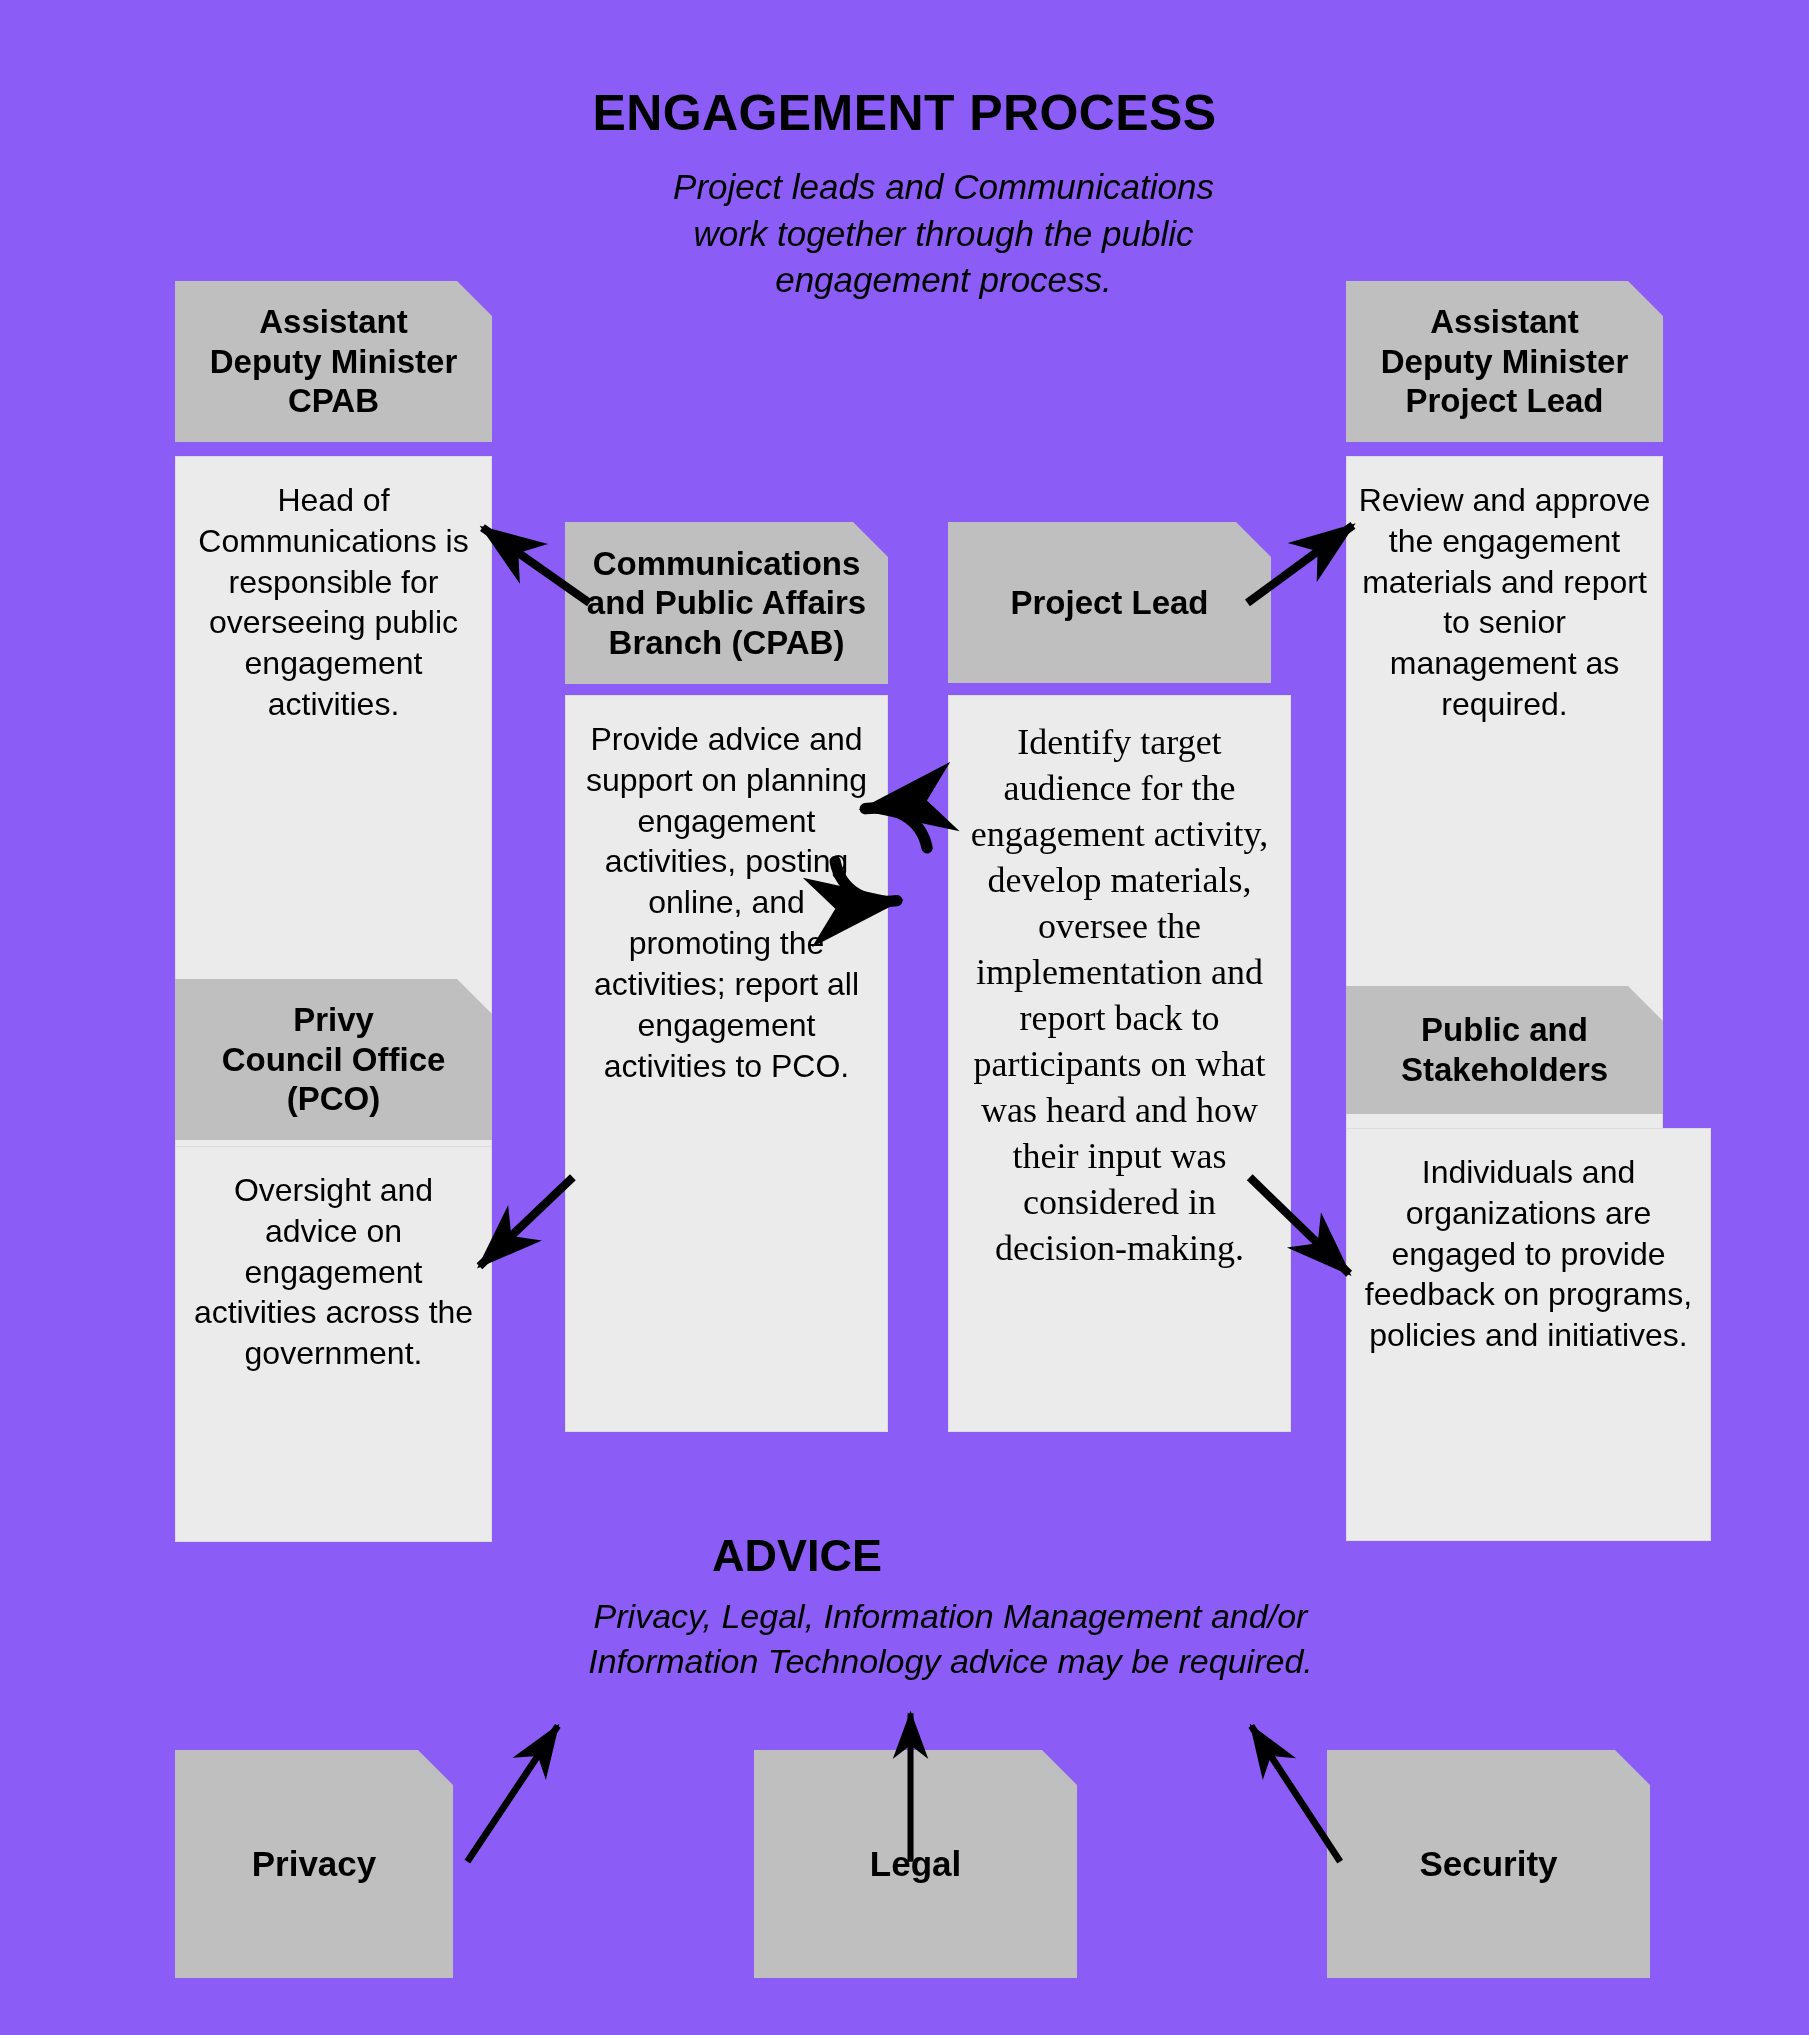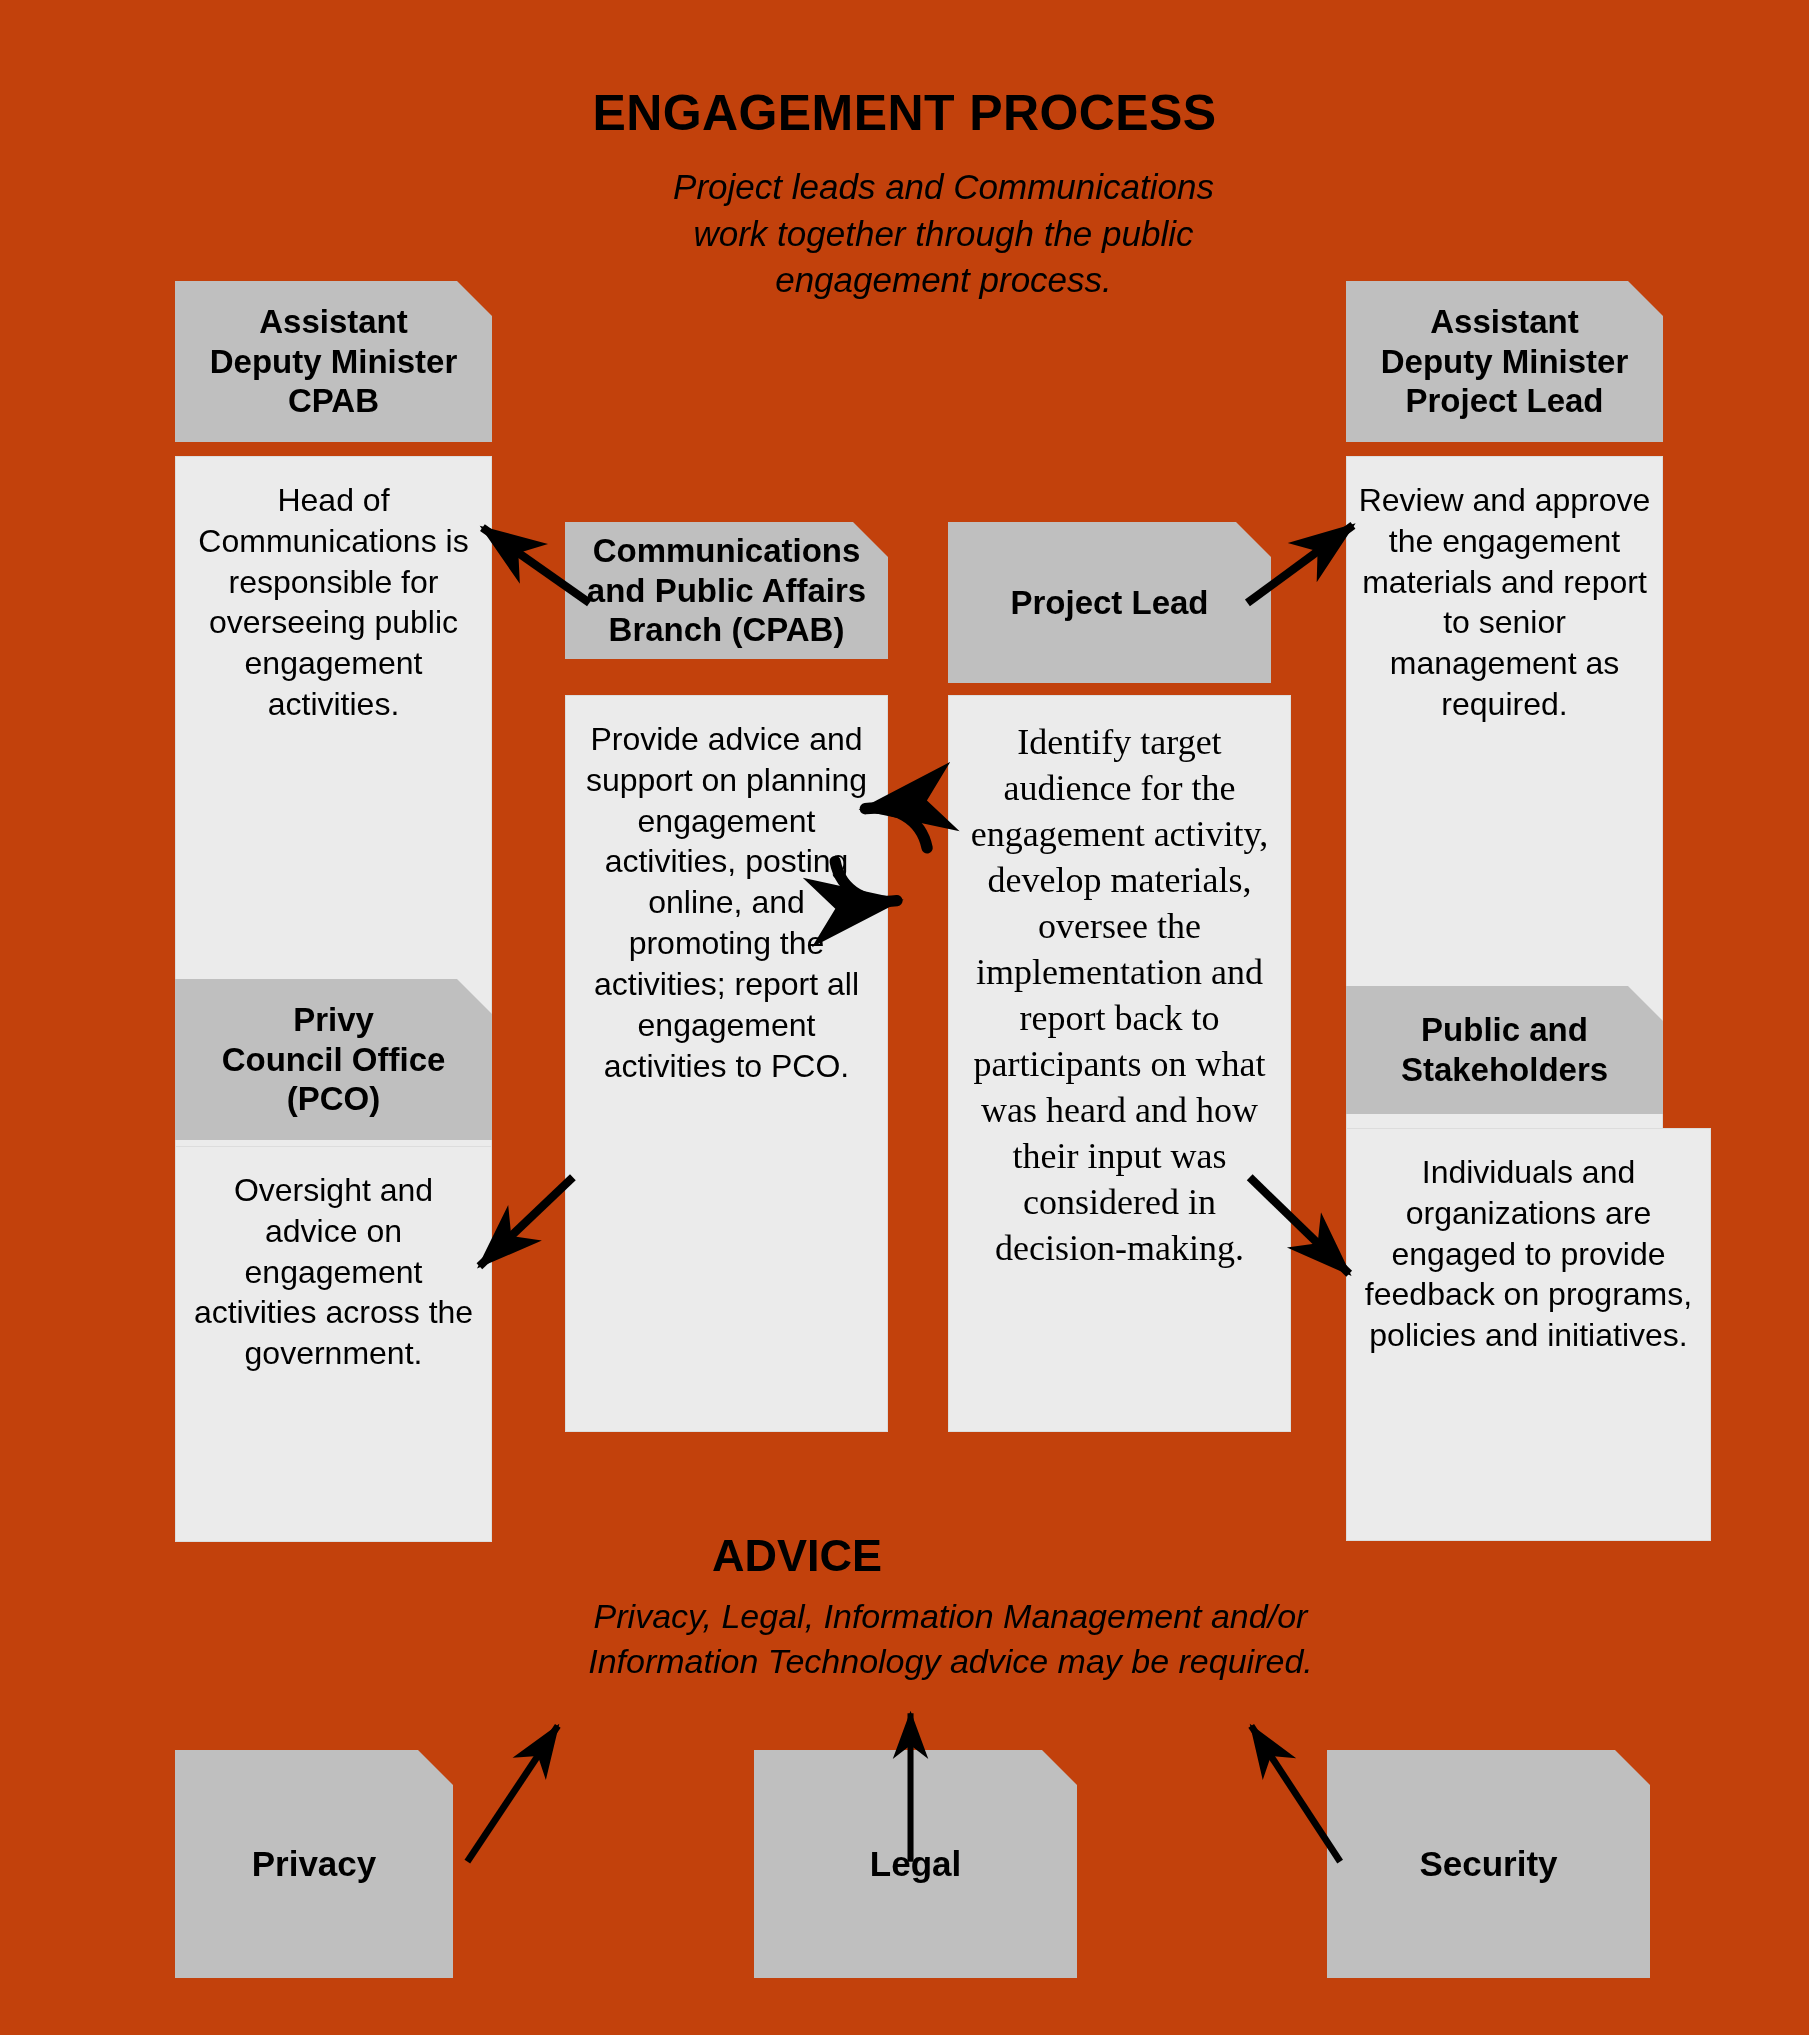--- a/index.html
+++ b/index.html
@@ -1,21 +1,21 @@
 <!DOCTYPE html>
 <html style="font-size:12px"><head>
 <meta charset="utf-8">
 <style>
   html,body{margin:0;padding:0;background:#ffffff;}
   body{
     width:1809px;height:2035px;
     font-family:"Liberation Sans","DejaVu Sans",sans-serif;
     -webkit-font-smoothing:antialiased;
   }
-  #stage{position:relative;width:1809px;height:2035px;overflow:hidden;background:#c2410c;}
+  #stage{position:relative;width:1809px;height:2035px;overflow:hidden;background:#8b5cf6;}
 
   
   .main-title{
     position:absolute;left:0;width:1809px;text-align:center;
     font-size:50px;font-weight:bold;color:#000;letter-spacing:0.4px;
   }
   .main-sub{
     position:absolute;left:0;width:1809px;text-align:center;
     font-size:35px;font-style:italic;color:#000;line-height:1.33;
   }
@@ -70,21 +70,21 @@
 
   <div class="main-sub" style="top:164px;padding-left:39px;">
     <div>Project leads and Communications</div>
     <div>work together through the public</div>
     <div>engagement process.</div>
   </div>
 
   <div class="hdr" style="left:175px;top:281px;width:317px;height:161px;font-size:33px;">Assistant<br>Deputy Minister<br>CPAB</div>
   <div class="body-card" style="left:175px;top:456px;width:317px;height:1085px;font-size:32px;">Head of Communications is responsible for overseeing public engagement activities.</div>
 
-  <div class="hdr" style="left:565px;top:522px;width:323px;height:137px;font-size:33px;">Communications and Public Affairs Branch (CPAB)</div>
+  <div class="hdr" style="left:565px;top:522px;width:323px;height:162px;font-size:33px;">Communications and Public Affairs Branch (CPAB)</div>
   <div class="body-card" style="left:565px;top:695px;width:323px;height:737px;font-size:32px;">Provide advice and support on planning engagement activities, posting online, and promoting the activities; report all engagement activities to PCO.</div>
 
   <div class="hdr" style="left:948px;top:522px;width:323px;height:161px;font-size:33px;">Project Lead</div>
   <div class="body-card" style="left:948px;top:695px;width:343px;height:737px;font-size:36px;font-family:Liberation Serif, serif;">Identify target audience for the engagement activity, develop materials, oversee the implementation and report back to participants on what was heard and how their input was considered in decision-making.</div>
 
   <div class="hdr" style="left:1346px;top:281px;width:317px;height:161px;font-size:33px;">Assistant<br>Deputy Minister<br>Project Lead</div>
   <div class="body-card" style="left:1346px;top:456px;width:317px;height:1085px;font-size:32px;">Review and approve the engagement materials and report to senior management as required.</div>
 
   <div class="hdr" style="left:175px;top:971px;width:317px;height:161px;font-size:33px;margin-top:8px;">Privy<br>Council Office<br>(PCO)</div>
   <div class="body-card" style="left:175px;top:1146px;width:317px;height:396px;font-size:32px;">Oversight and advice on engagement activities across the government.</div>

